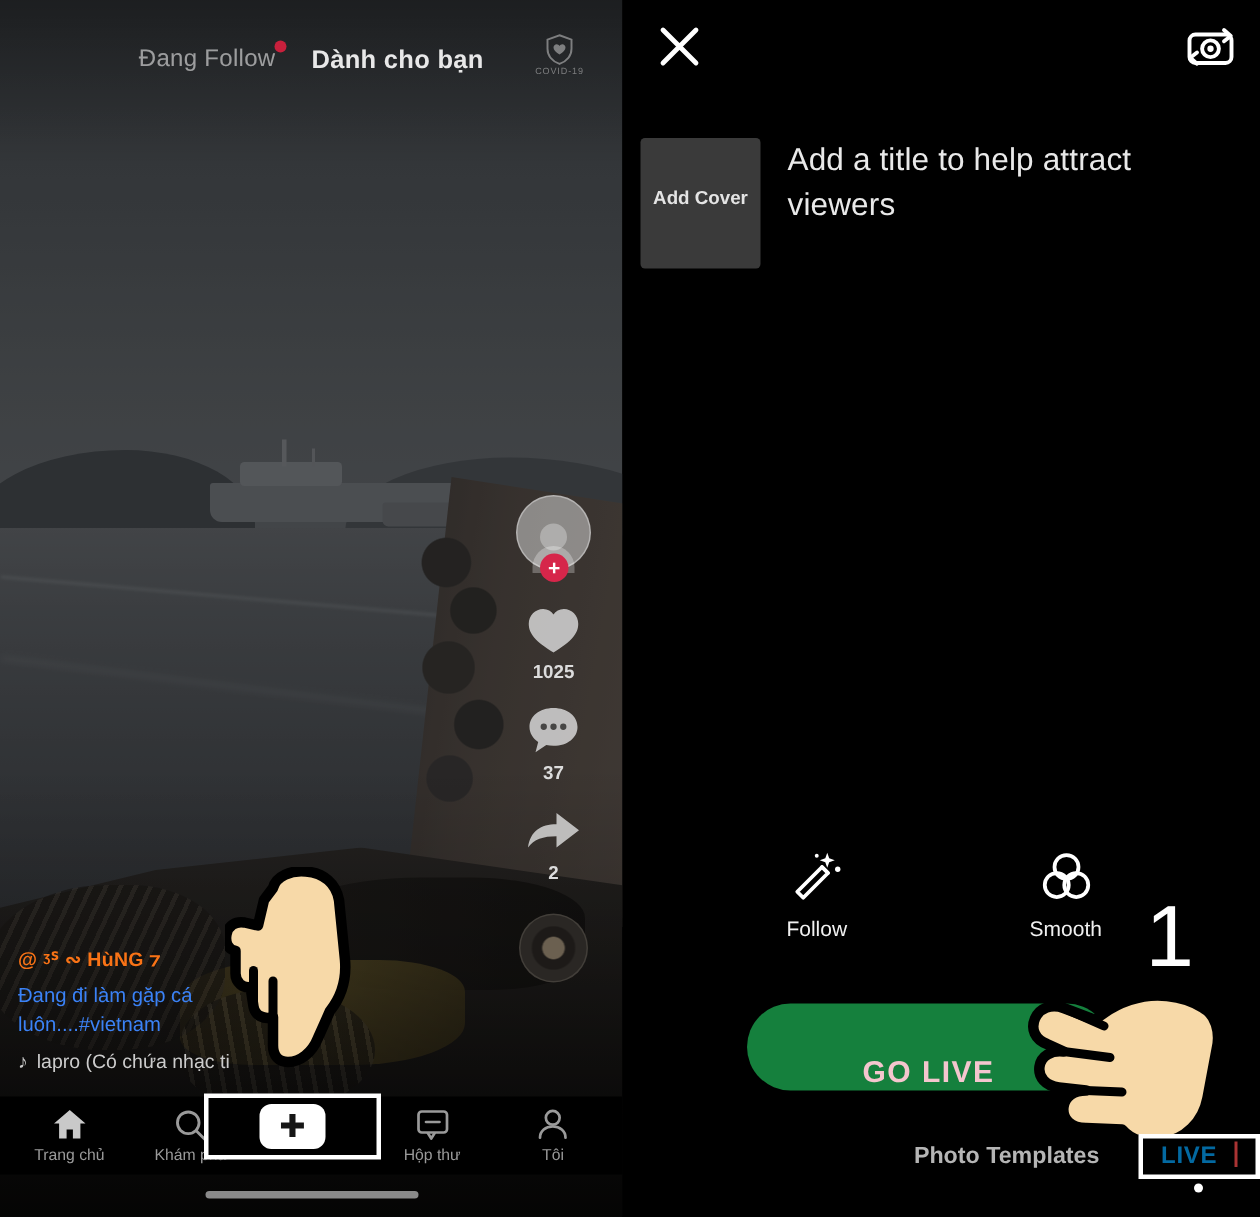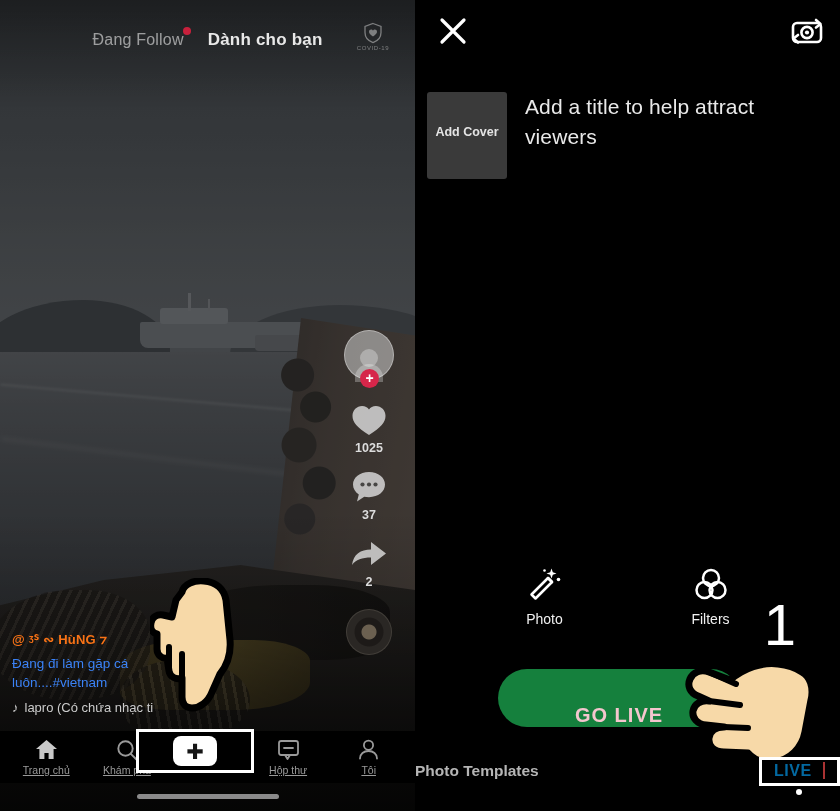--- a/index.html
+++ b/index.html
@@ -164,21 +164,21 @@
   .cap-text{ font-size:13.5px; line-height:19px; color:#3b82f6; }
   .cap-music{ margin-top:8px; font-size:13px; color:#cccccc; display:flex; align-items:center; gap:6px; }
 
   
   .bottom-nav{
     position:absolute; left:0; bottom:28px; width:415px; height:52px;
     display:flex; align-items:center; justify-content:space-around; padding:0 6px;
     background:rgba(0,0,0,.92);
   }
   .nav-item{ display:flex; flex-direction:column; align-items:center; gap:3px; width:74px; }
-  .nav-label{ font-size:10.5px; color:#9a9a9a;text-decoration:underline; }
+  .nav-label{ font-size:10.5px; color:#9a9a9a; }
   .nav-icon{ height:22px; display:flex; align-items:center; justify-content:center; }
   .plus-highlight{
     position:absolute; left:136px; top:-2px; width:118px; height:44px;
     border:3px solid #ffffff; background:#000; display:flex; align-items:center; justify-content:center;
   }
   .plus-btn{
     position:relative; width:44px; height:30px; border-radius:8px; background:#fff;
   }
   .plus-btn::before, .plus-btn::after{
     content:""; position:absolute; top:0; width:12px; height:30px; border-radius:8px; z-index:-1;
@@ -222,21 +222,21 @@
   .tool-label{ font-size:14px; color:#f0f0f0; }
 
   .golive{
     position:absolute; left:83px; top:669px; width:242px; height:58px; border-radius:29px;
     background:#15803d; display:flex; align-items:flex-end; justify-content:center;
   }
   .golive span{ color:#f4c6ce; font-size:20px; font-weight:700; letter-spacing:1px; }
 
   .mode-row{
     position:absolute; left:0; bottom:24px; width:425px; height:32px;
-    display:flex; align-items:center; justify-content:space-between; gap:26px;
+    display:flex; align-items:center; justify-content:flex-end; gap:26px;
   }
   .mode-photo{ font-size:15.5px; color:#b5b5b5; font-weight:600; }
   .mode-live-box{
     border:3px solid #ffffff; padding:2px 12px 3px 12px; background:#000; position:relative;
   }
   .mode-live{ font-size:16px; color:#0369a1; font-weight:700; letter-spacing:.5px; }
   .mode-caret{
     display:inline-block; width:2px; height:17px; background:#a33; margin-left:7px;
     vertical-align:-3px;
   }
@@ -452,29 +452,29 @@
 
     <div class="tools">
       <div class="tool">
         <svg width="38" height="38" viewBox="0 0 38 38">
           <path d="M5.5 32.5 L22 16 L26 20 L9.5 36.5 Z" transform="translate(0,-4)" fill="none" stroke="#fff" stroke-width="2.5" stroke-linejoin="round"></path>
           <path d="M22 12 L26 16" stroke="#fff" stroke-width="2.5" stroke-linecap="round"></path>
           <path d="M25.5 2.5 L26.8 6.2 L30.5 7.5 L26.8 8.8 L25.5 12.5 L24.2 8.8 L20.5 7.5 L24.2 6.2 Z" fill="#fff"></path>
           <circle cx="32.5" cy="13.5" r="1.8" fill="#fff"></circle>
           <circle cx="18.5" cy="4.5" r="1.3" fill="#fff"></circle>
         </svg>
-        <div class="tool-label">Photo</div>
+        <div class="tool-label">Follow</div>
       </div>
       <div class="tool">
         <svg width="38" height="38" viewBox="0 0 38 38">
           <circle cx="19" cy="12" r="8" fill="none" stroke="#fff" stroke-width="2.5"></circle>
           <circle cx="12.5" cy="24" r="8" fill="none" stroke="#fff" stroke-width="2.5"></circle>
           <circle cx="25.5" cy="24" r="8" fill="none" stroke="#fff" stroke-width="2.5"></circle>
         </svg>
-        <div class="tool-label">Filters</div>
+        <div class="tool-label">Smooth</div>
       </div>
     </div>
 
     <div class="golive">
       <span>GO LIVE</span>
     </div>
 
     <div class="step-num">1</div>
 
     <div class="hand-right">

